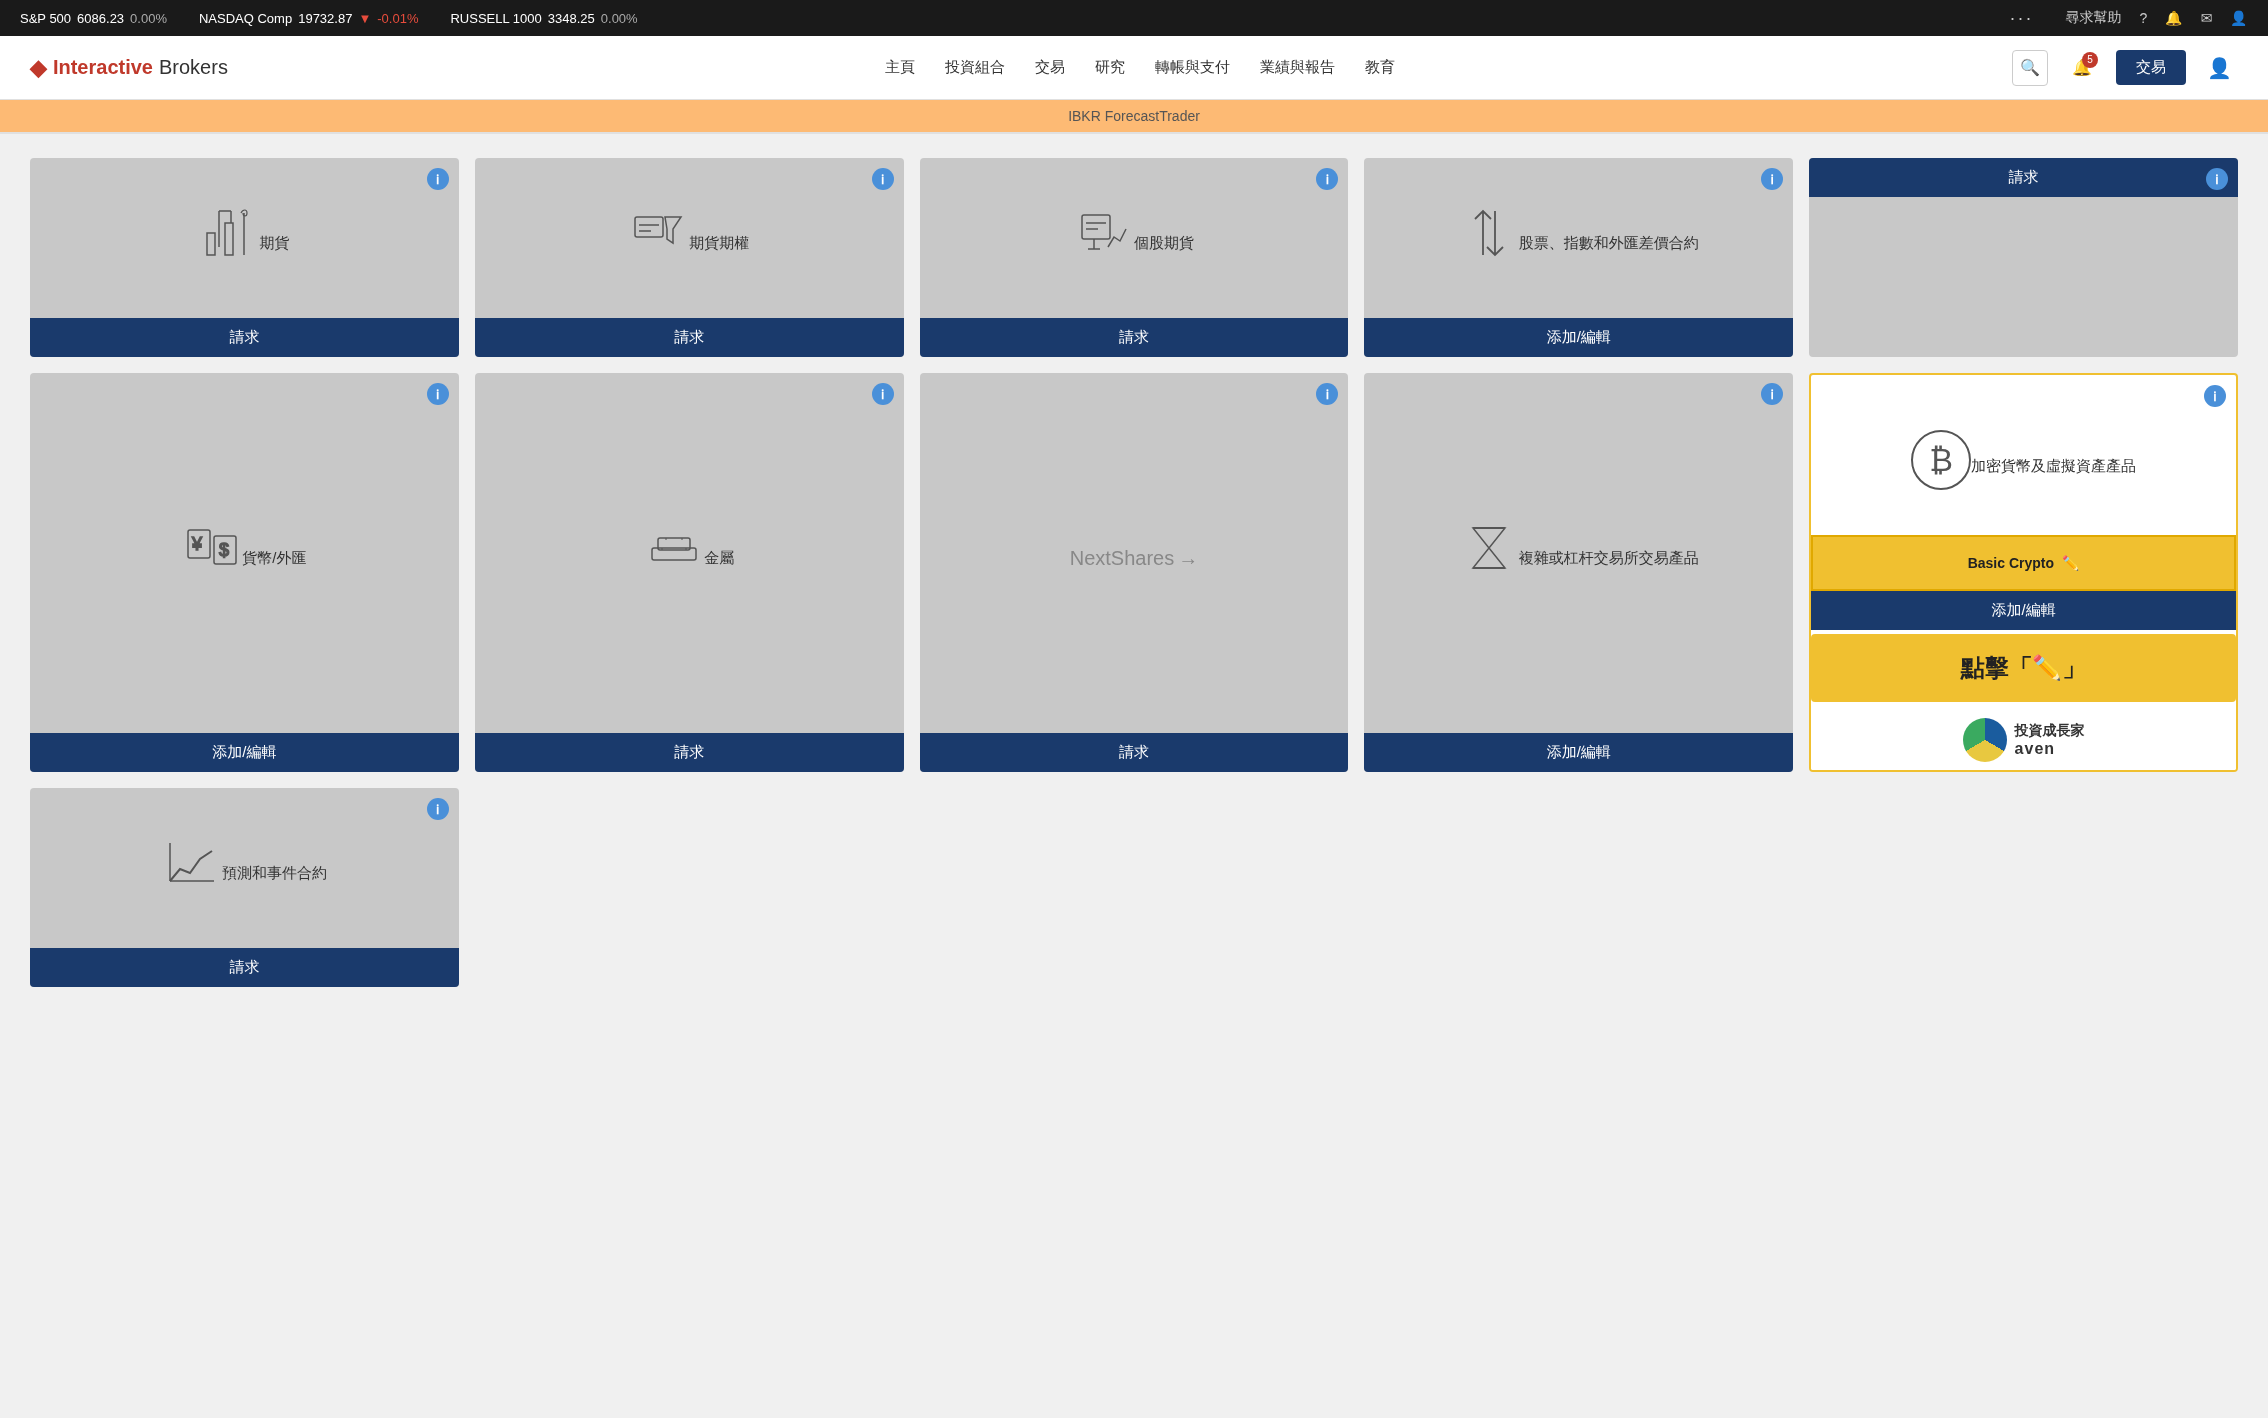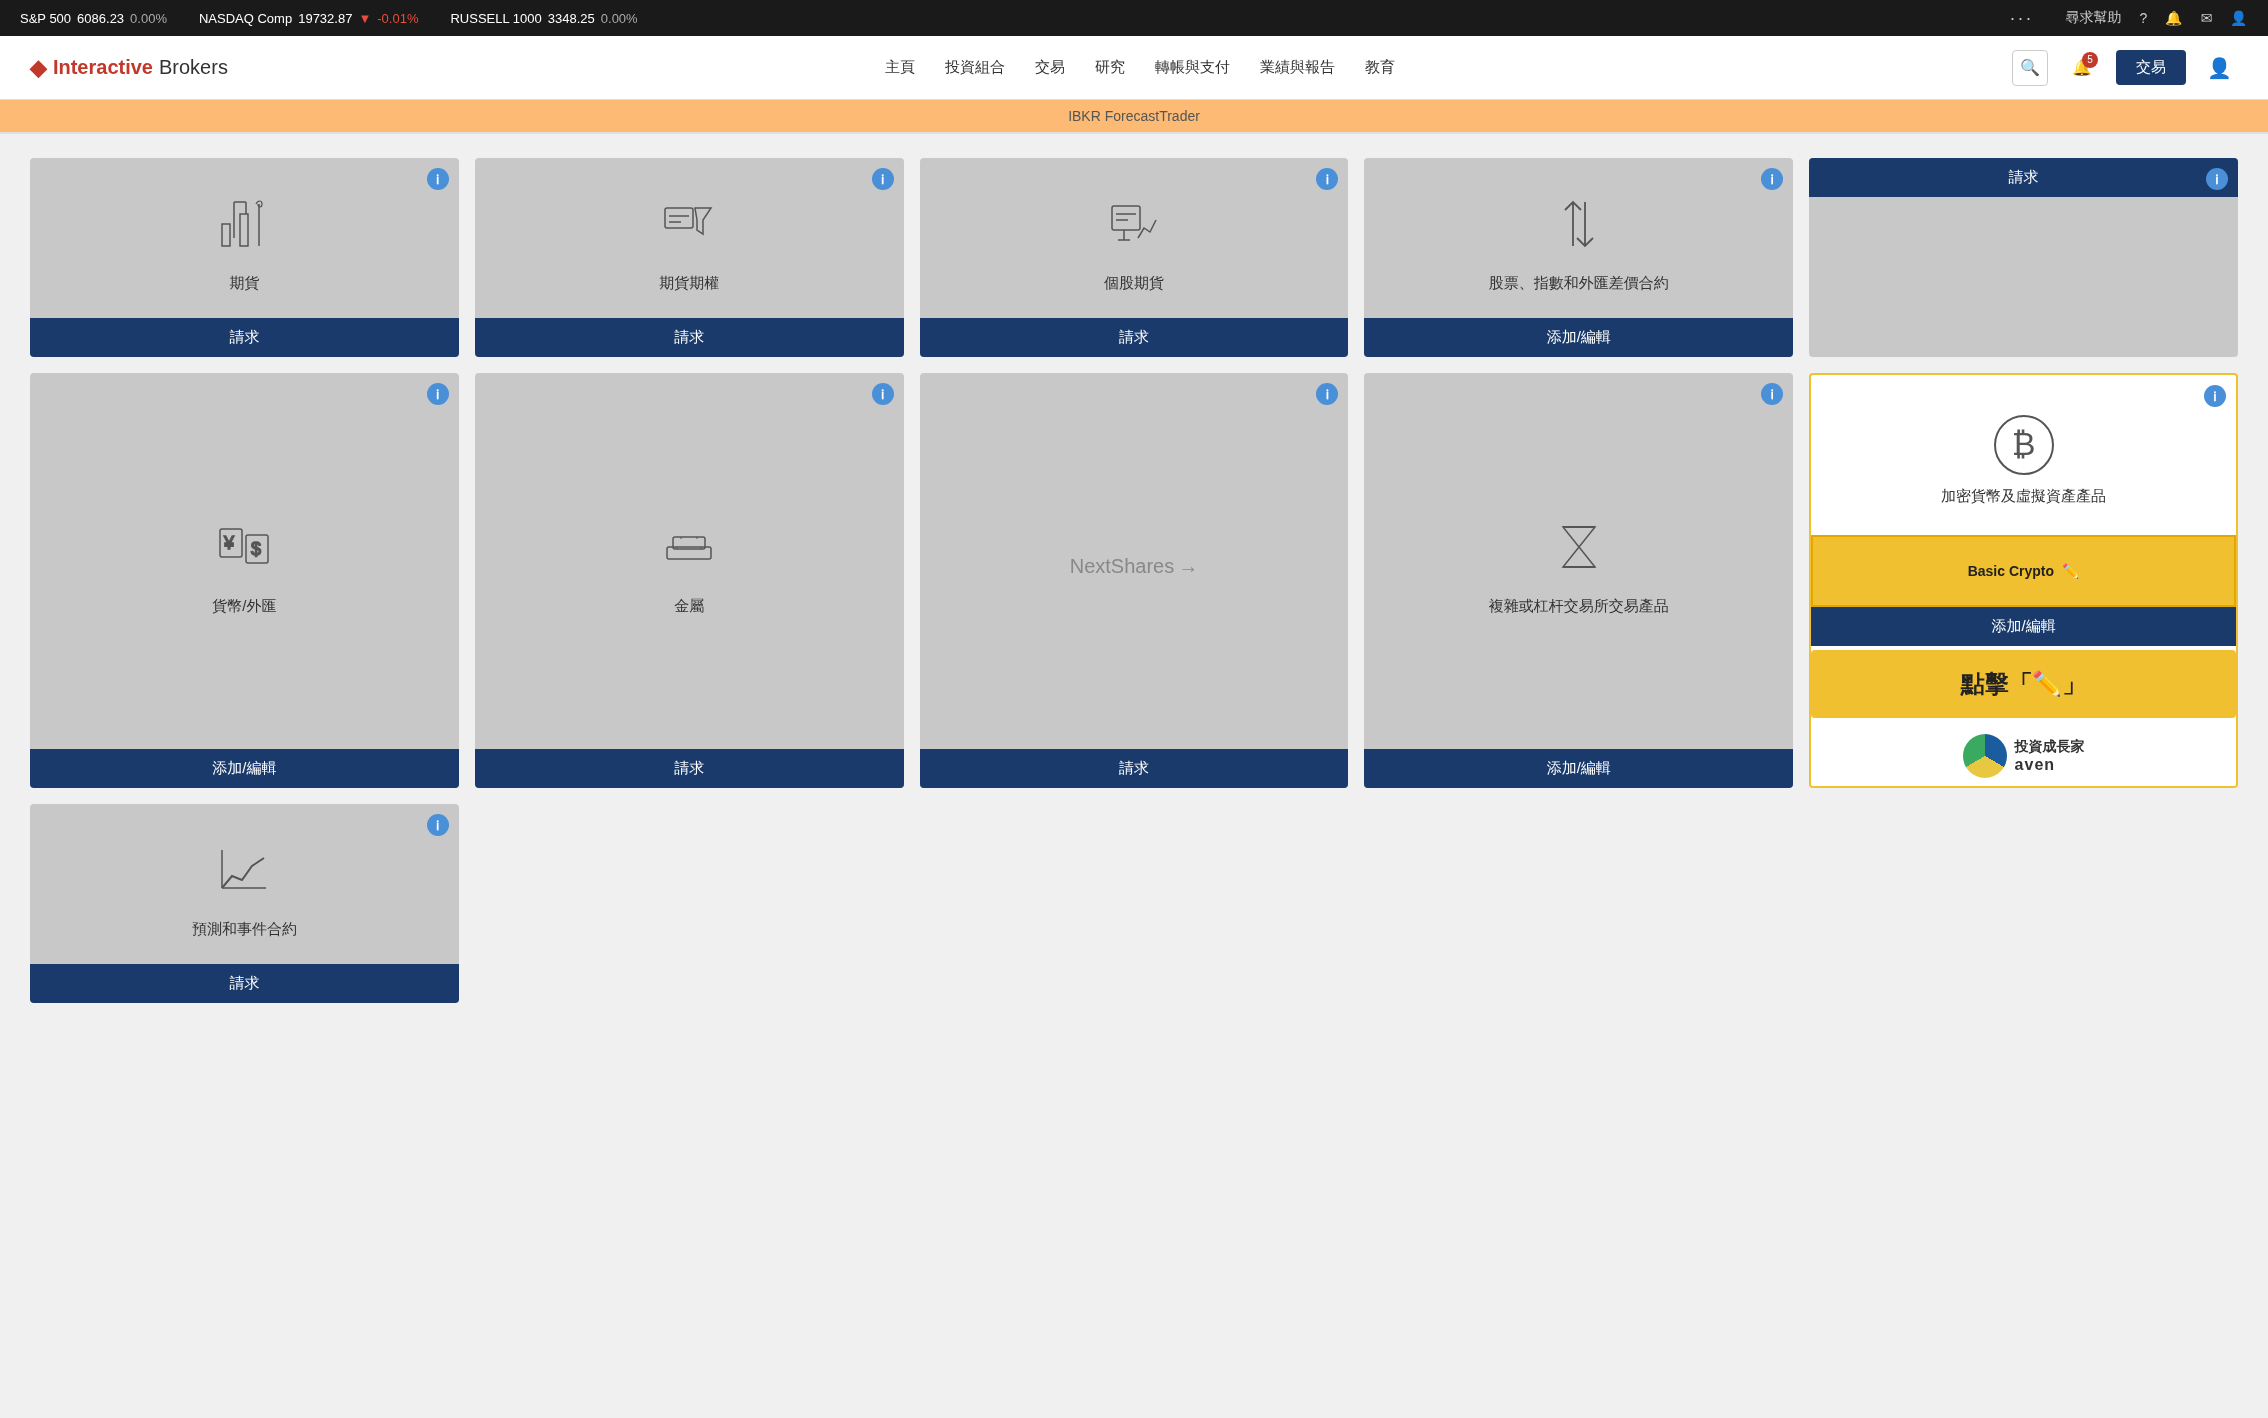--- a/index.html
+++ b/index.html
@@ -173,21 +173,21 @@
       display: flex;
       flex-direction: column;
     }
     .card-active {
       background: #fff;
       border: 2px solid #f0c030;
     }
     .card-body {
       flex: 1;
       display: flex;
-      flex-direction: column;
+      flex-direction: row;
       align-items: center;
       justify-content: center;
       padding: 30px 24px 20px;
       min-height: 160px;
     }
     .card-icon {
       font-size: 48px;
       color: #555;
       margin-bottom: 12px;
       line-height: 1;
@@ -233,21 +233,21 @@
       font-size: 15px;
       color: #333;
       text-align: center;
     }
     .basic-crypto-row {
       background: #f0c030;
       border: 2px solid #e0a800;
       display: flex;
       align-items: center;
       justify-content: center;
-      padding: 26px 12px;
+      padding: 18px 12px;
       gap: 8px;
       font-size: 14px;
       font-weight: 600;
       color: #222;
       cursor: pointer;
     }
     .edit-pencil {
       font-size: 14px;
     }
     .add-edit-footer {

